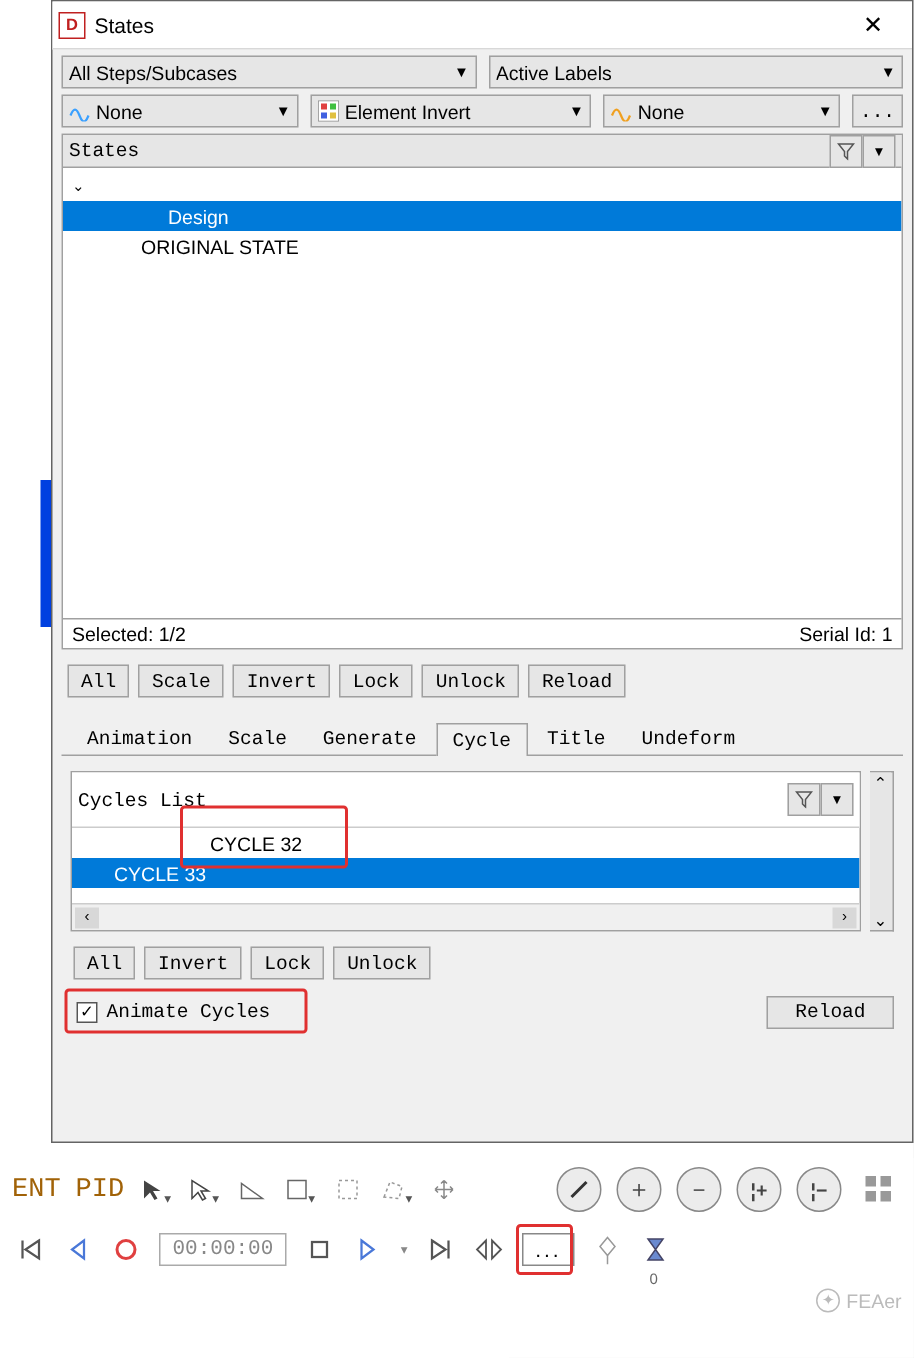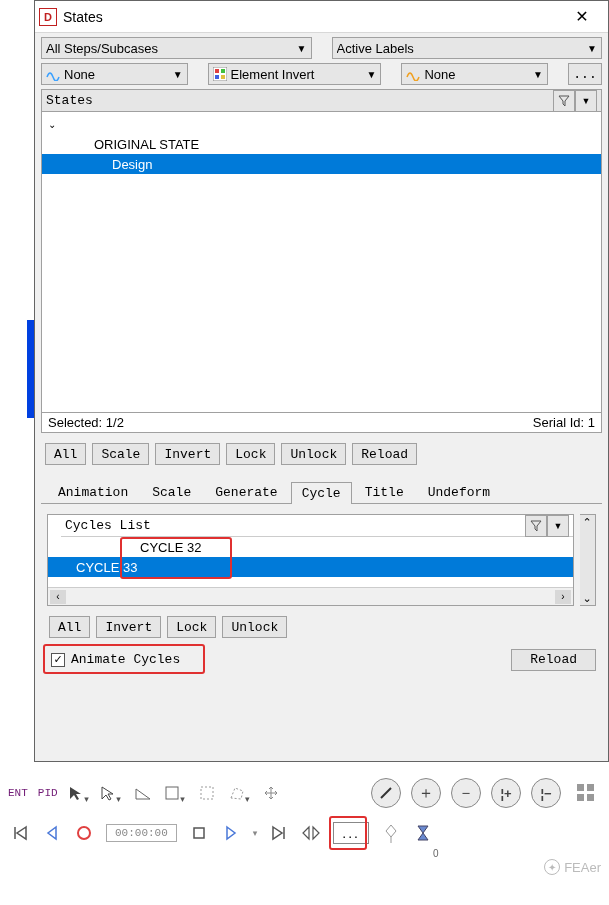--- a/index.html
+++ b/index.html
@@ -3,21 +3,21 @@
 <meta charset="utf-8">
 <style>
   * { box-sizing: border-box; font-family: "Segoe UI", Arial, sans-serif; font-size: 13px; }
   body { margin: 0; width: 609px; height: 905px; background: #fff; position: relative; }
   .window { position: absolute; left: 34px; top: 0; width: 575px; height: 762px; border: 1px solid #646464; background: #f0f0f0; }
   .titlebar { height: 32px; display: flex; align-items: center; padding: 0 4px; background: #fff; border-bottom: 1px solid #d8d8d8; }
   .titlebar .app-icon { width: 18px; height: 18px; border: 1px solid #c02020; color: #c02020; font-size: 11px; font-weight: bold; display: flex; align-items: center; justify-content: center; margin-right: 6px; }
   .titlebar .title { flex: 1; font-size: 14px; color: #000; }
   .titlebar .close { width: 44px; height: 30px; display: flex; align-items: center; justify-content: center; font-size: 16px; cursor: pointer; }
   .panel-body { padding: 4px 6px; }
-  .row { display: flex; gap: 20px; margin-bottom: 4px; }
+  .row { display: flex; gap: 8px; margin-bottom: 4px; }
   .combo { display: flex; align-items: center; border: 1px solid #a0a0a0; background: #e6e6e6; height: 22px; padding: 0 4px; font-family: "Courier New", monospace; font-size: 13px; }
   .combo .label { flex: 1; white-space: nowrap; overflow: hidden; }
   .combo .caret { font-size: 10px; color: #000; }
   .combo .icon { width: 14px; height: 14px; margin-right: 4px; display: inline-block; }
   .btn { border: 1px solid #a0a0a0; background: #e6e6e6; height: 22px; padding: 0 8px; display: flex; align-items: center; font-family: "Courier New", monospace; font-size: 13px; cursor: pointer; }
   .states-box { border: 1px solid #a0a0a0; background: #fff; margin: 4px 0; }
   .states-header { display: flex; align-items: center; background: #e6e6e6; border-bottom: 1px solid #a0a0a0; height: 22px; padding: 0 4px; }
   .states-header .label { flex: 1; font-family: "Courier New", monospace; }
   .sq-btn { width: 22px; height: 22px; border: 1px solid #a0a0a0; background: #e6e6e6; display: flex; align-items: center; justify-content: center; cursor: pointer; font-size: 11px; }
   .tree { height: 300px; overflow: auto; padding: 2px 0; font-size: 13px; }
@@ -29,41 +29,41 @@
   .tree-row.selected { background: #007ad9; color: #fff; }
   .tree-row.selected .text { color: #fff; }
   .status-row { display: flex; padding: 2px 6px; font-family: "Courier New", monospace; border-top: 1px solid #a0a0a0; }
   .status-row .left { flex: 1; }
   .btn-row { display: flex; gap: 6px; padding: 6px 4px; }
   .btn-row .btn { font-family: "Courier New", monospace; }
   .tabs { display: flex; padding: 10px 6px 0 6px; gap: 2px; border-bottom: 1px solid #a0a0a0; }
   .tab { padding: 3px 10px; font-family: "Courier New", monospace; border: 1px solid transparent; border-bottom: none; cursor: pointer; }
   .tab.active { border-color: #a0a0a0; background: #f0f0f0; position: relative; top: 1px; }
   .cycles-box { margin: 10px 6px 4px 6px; border: 1px solid #a0a0a0; background: #fff; }
-  .cycles-header { display: flex; align-items: center; background: #fff; height: 22px; padding: 0 4px; border-bottom: 1px solid #ccc; margin-left: 13px; }
+  .cycles-header { display: flex; align-items: center; background: #fff; height: 37px; padding: 0 4px; border-bottom: 1px solid #ccc; }
   .cycles-header .label { flex: 1; font-family: "Courier New", monospace; }
   .cycles-list { height: 50px; overflow: auto; }
   .cycle-row { height: 20px; display: flex; align-items: center; padding-left: 92px; }
   .cycle-row.selected { background: #007ad9; color: #fff; padding-left: 28px; }
   .red-box { border: 2px solid #e03030; border-radius: 3px; position: absolute; pointer-events: none; }
   .hscroll { height: 18px; background: #f0f0f0; border-top: 1px solid #ccc; display: flex; align-items: center; justify-content: space-between; padding: 0 2px; }
   .hscroll .arrow { width: 16px; height: 14px; background: #d8d8d8; display: flex; align-items: center; justify-content: center; font-size: 10px; cursor: pointer; }
   .cycles-btn-row { display: flex; gap: 6px; padding: 6px 8px; }
   .animate-row { display: flex; align-items: center; padding: 4px 6px; justify-content: space-between; }
   .animate-left { display: flex; align-items: center; gap: 6px; position: relative; padding: 4px 12px 4px 4px; }
   .chk { width: 14px; height: 14px; border: 1px solid #555; background: #fff; display: flex; align-items: center; justify-content: center; font-size: 11px; }
   .blue-bar { position: absolute; left: 27px; top: 320px; width: 8px; height: 98px; background: #0040e0; }
   .bottom-toolbar { position: absolute; left: 0; top: 772px; width: 609px; height: 133px; background: #fff; }
   .tb-row { display: flex; align-items: center; gap: 10px; padding: 6px 8px; }
-  .tb-label { font-family: "Courier New", monospace; color: #701a75; font-size: 11px; }
+  .tb-label { font-family: "Courier New", monospace; color: #a16207; font-size: 18px; }
   .tb-icon { width: 22px; height: 22px; display: flex; align-items: center; justify-content: center; color: #555; font-size: 15px; cursor: pointer; }
   .circ-btn { width: 30px; height: 30px; border-radius: 50%; border: 1px solid #888; background: #ececec; display: flex; align-items: center; justify-content: center; color: #444; font-size: 16px; cursor: pointer; }
   .play-row { display: flex; align-items: center; gap: 12px; padding: 8px 10px; }
   .play-btn { width: 20px; height: 20px; display: flex; align-items: center; justify-content: center; color: #444; font-size: 16px; cursor: pointer; }
-  .time-box { border: 1px solid #aaa; padding: 2px 8px; font-family: "Courier New", monospace; color: #888; font-size: 11px; }
+  .time-box { border: 1px solid #aaa; padding: 2px 8px; font-family: "Courier New", monospace; color: #888; font-size: 14px; }
   .dots-box { border: 1px solid #888; padding: 2px 8px; font-size: 14px; cursor: pointer; letter-spacing: 2px; position: relative; }
   .watermark { position: absolute; right: 8px; bottom: 30px; color: #bbb; font-size: 12px; display: flex; align-items: center; gap: 4px; }
   .watermark .logo { width: 16px; height: 16px; border-radius: 50%; border: 1px solid #bbb; display: flex; align-items: center; justify-content: center; font-size: 10px; }
   svg { display: block; }
 </style>
 </head>
 <body>
 
 <div class="blue-bar"></div>
 
@@ -132,25 +132,25 @@
         </div>
         <div class="sq-btn">
             <span style="font-size:9px">▼</span>
           </div>
       </div>
       <div class="tree">
         <div class="tree-row">
           <span class="expander">⌄</span>
           <span style="width:24px"></span>
         </div>
+        <div class="tree-row level2 selected">
+          <span class="text">Design</span>
+        </div>
         <div class="tree-row level1">
           <span class="text">ORIGINAL STATE</span>
-        </div>
-        <div class="tree-row level2 selected">
-          <span class="text">Design</span>
         </div>
       </div>
       <div class="status-row">
         <span class="left">Selected: 1/2</span>
         <span>Serial Id: 1</span>
       </div>
     </div>
 
     <div class="btn-row">
       <div class="btn">All</div>

